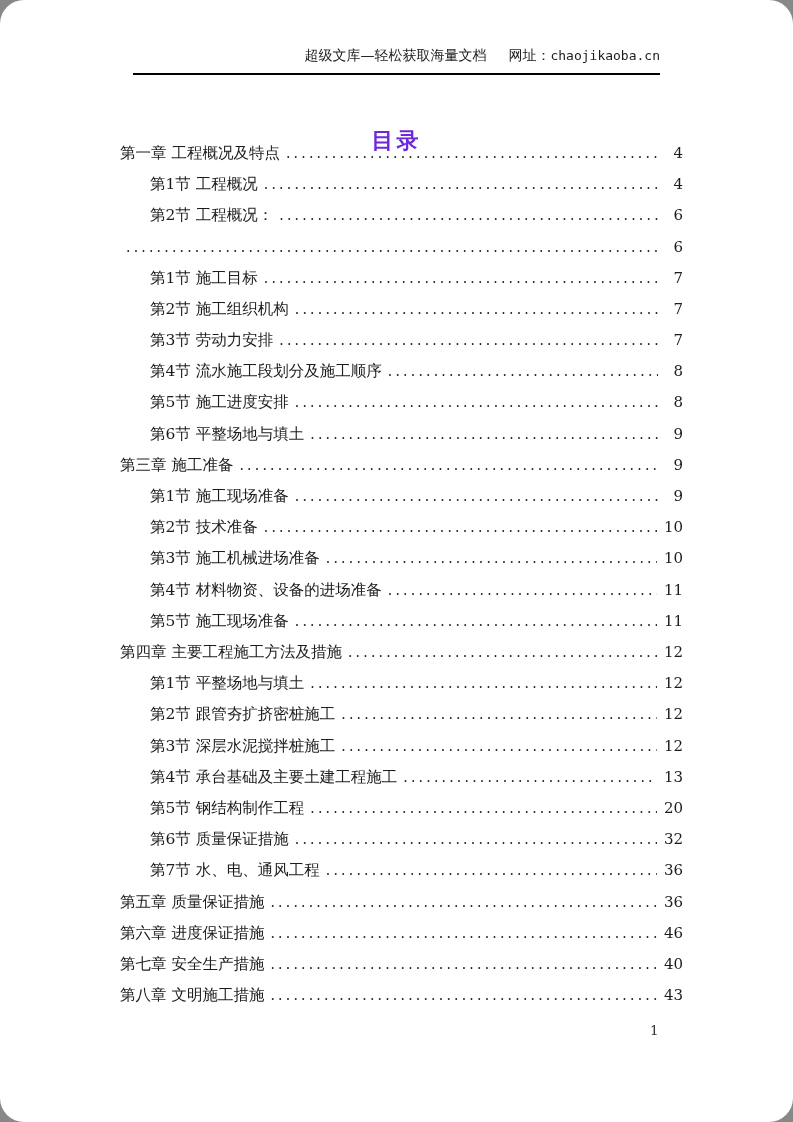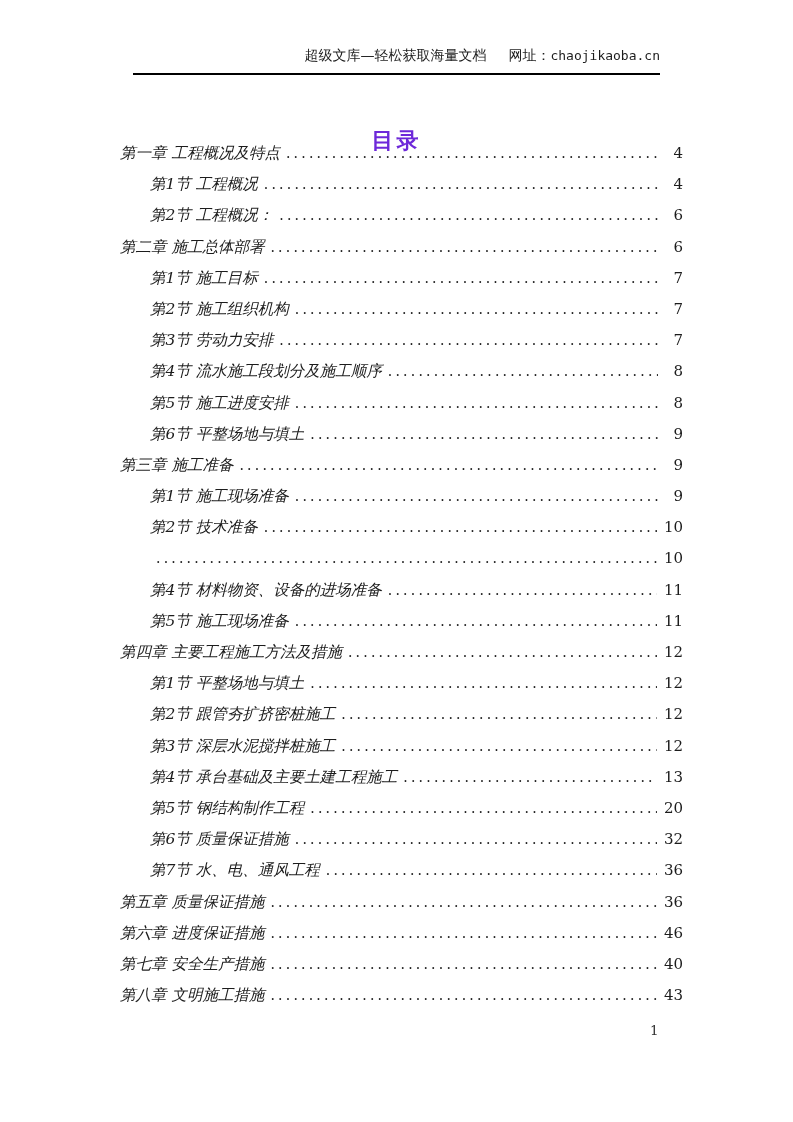--- a/index.html
+++ b/index.html
@@ -6,20 +6,21 @@
   html, body { background: #888; }
   .page {
     position: relative;
     width: 793px;
     height: 1122px;
     margin: 0 auto;
     background: #ffffff;
     font-family: "DejaVu Serif", "Liberation Serif", serif;
     color: #1c1c1c;
     overflow: hidden;
+    border-radius: 24px;
   }
   
   .header {
     position: absolute;
     top: 47px;
     left: 133px;
     width: 527px;
     text-align: right;
     font-size: 14px;
     white-space: nowrap;
@@ -59,22 +60,22 @@
     width: 563px;
   }
   .toc-row {
     display: flex;
     align-items: baseline;
     height: 31.2px;
     line-height: 31.2px;
     font-size: 15.5px;
     white-space: nowrap;
   }
-  .toc-row.level-2 { padding-left: 30px; }
-  .toc-label { flex-shrink: 0; font-style: italic; }
+  .toc-row.level-2 { padding-left: 30px; align-items: flex-end; }
+  .toc-label { flex-shrink: 0; }
   .toc-dots {
     flex: 1;
     overflow: hidden;
     white-space: nowrap;
     margin-left: 6px;
     margin-right: 2px;
     font-size: 14px;
     letter-spacing: 3.2px;
     color: #222222;
   }
@@ -116,21 +117,20 @@
     <span class="toc-label">第1节 工程概况</span>
     <span class="toc-dots">................................................................................................................................................................</span>
     <span class="toc-page">4</span>
   </div>
       <div class="toc-row level-2">
     <span class="toc-label">第2节 工程概况：</span>
     <span class="toc-dots">................................................................................................................................................................</span>
     <span class="toc-page">6</span>
   </div>
       <div class="toc-row level-1">
-    <span class="toc-label">第二章 施工总体部署</span>
     <span class="toc-dots">................................................................................................................................................................</span>
     <span class="toc-page">6</span>
   </div>
       <div class="toc-row level-2">
     <span class="toc-label">第1节 施工目标</span>
     <span class="toc-dots">................................................................................................................................................................</span>
     <span class="toc-page">7</span>
   </div>
       <div class="toc-row level-2">
     <span class="toc-label">第2节 施工组织机构</span>
@@ -166,20 +166,21 @@
     <span class="toc-label">第1节 施工现场准备</span>
     <span class="toc-dots">................................................................................................................................................................</span>
     <span class="toc-page">9</span>
   </div>
       <div class="toc-row level-2">
     <span class="toc-label">第2节 技术准备</span>
     <span class="toc-dots">................................................................................................................................................................</span>
     <span class="toc-page">10</span>
   </div>
       <div class="toc-row level-2">
+    <span class="toc-label">第3节 施工机械进场准备</span>
     <span class="toc-dots">................................................................................................................................................................</span>
     <span class="toc-page">10</span>
   </div>
       <div class="toc-row level-2">
     <span class="toc-label">第4节 材料物资、设备的进场准备</span>
     <span class="toc-dots">................................................................................................................................................................</span>
     <span class="toc-page">11</span>
   </div>
       <div class="toc-row level-2">
     <span class="toc-label">第5节 施工现场准备</span>

